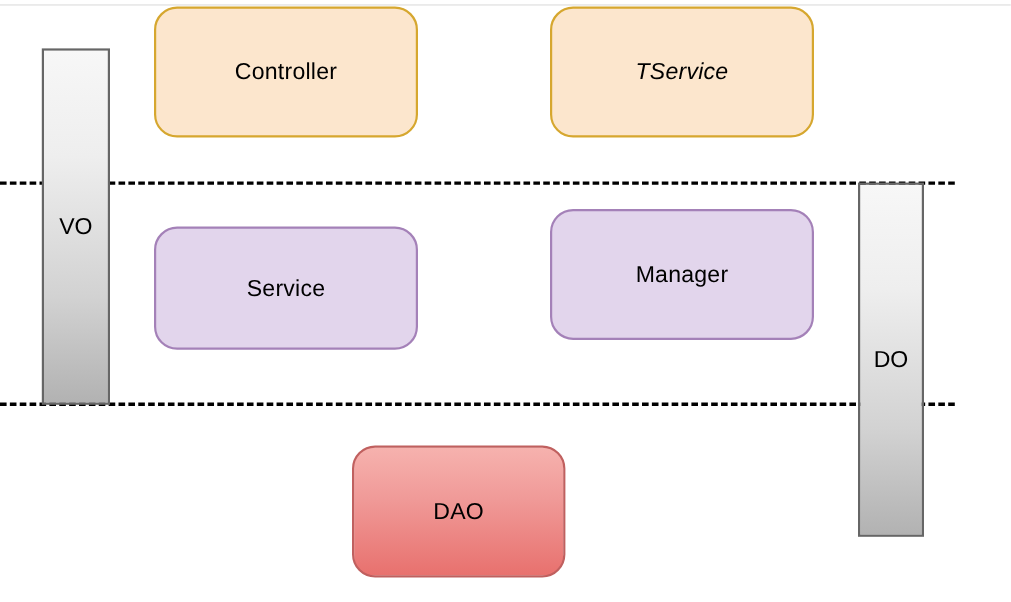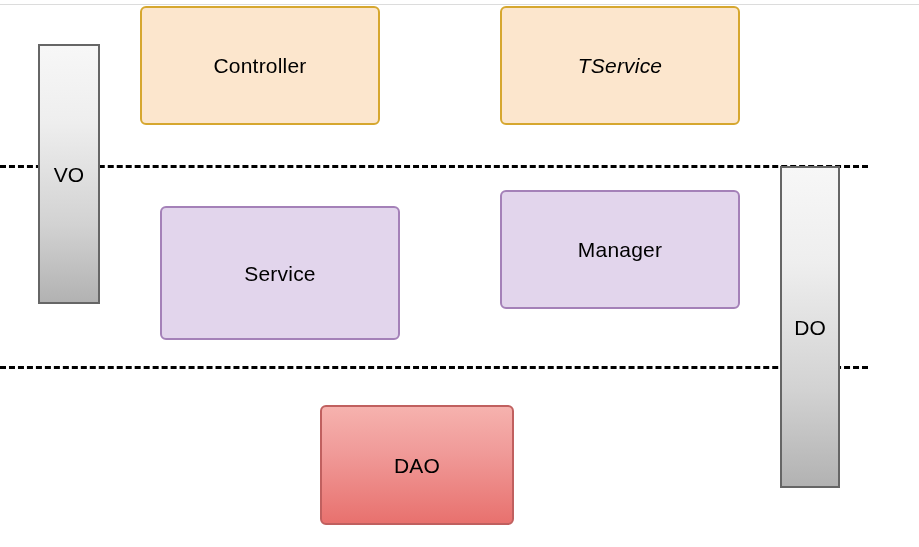--- a/index.html
+++ b/index.html
@@ -31,21 +31,21 @@
   .layer-divider {
     position: absolute;
     height: 0;
     border-top: 3px dashed #000000;
   }
 
   
   .node {
     position: absolute;
     box-sizing: border-box;
-    border-radius: 6px;
+    border-radius: 21px;
     display: flex;
     align-items: center;
     justify-content: center;
     color: #000000;
     font-size: 21px;
     line-height: 1;
     letter-spacing: 0.2px;
     white-space: nowrap;
   }
   .node-label {
@@ -80,26 +80,26 @@
     color: #000000;
     line-height: 1;
     white-space: nowrap;
     pointer-events: none;
   }
 
   
   #divider-top    { left: 0px;   top: 165px; width: 868px; }
   #divider-bottom { left: 0px;   top: 366px; width: 868px; }
 
-  #bar-vo { left: 38px;  top: 44px;  width: 62px;  height: 260px; }
+  #bar-vo { left: 38px;  top: 44px;  width: 62px;  height: 324px; }
   #bar-do { left: 780px; top: 166px; width: 60px;  height: 322px; }
 
   #node-controller { left: 140px; top: 6px;   width: 240px; height: 119px; }
   #node-tservice   { left: 500px; top: 6px;   width: 240px; height: 119px; font-style: italic; }
-  #node-service    { left: 140px; top: 206px; width: 240px; height: 134px; margin-left: 20px; }
+  #node-service    { left: 140px; top: 206px; width: 240px; height: 112px; }
   #node-manager    { left: 500px; top: 190px; width: 240px; height: 119px; }
   #node-dao        { left: 320px; top: 405px; width: 194px; height: 120px; }
 </style>
 </head>
 <body>
 
 <div id="canvas">
 
   <div class="top-rule"></div>
 

